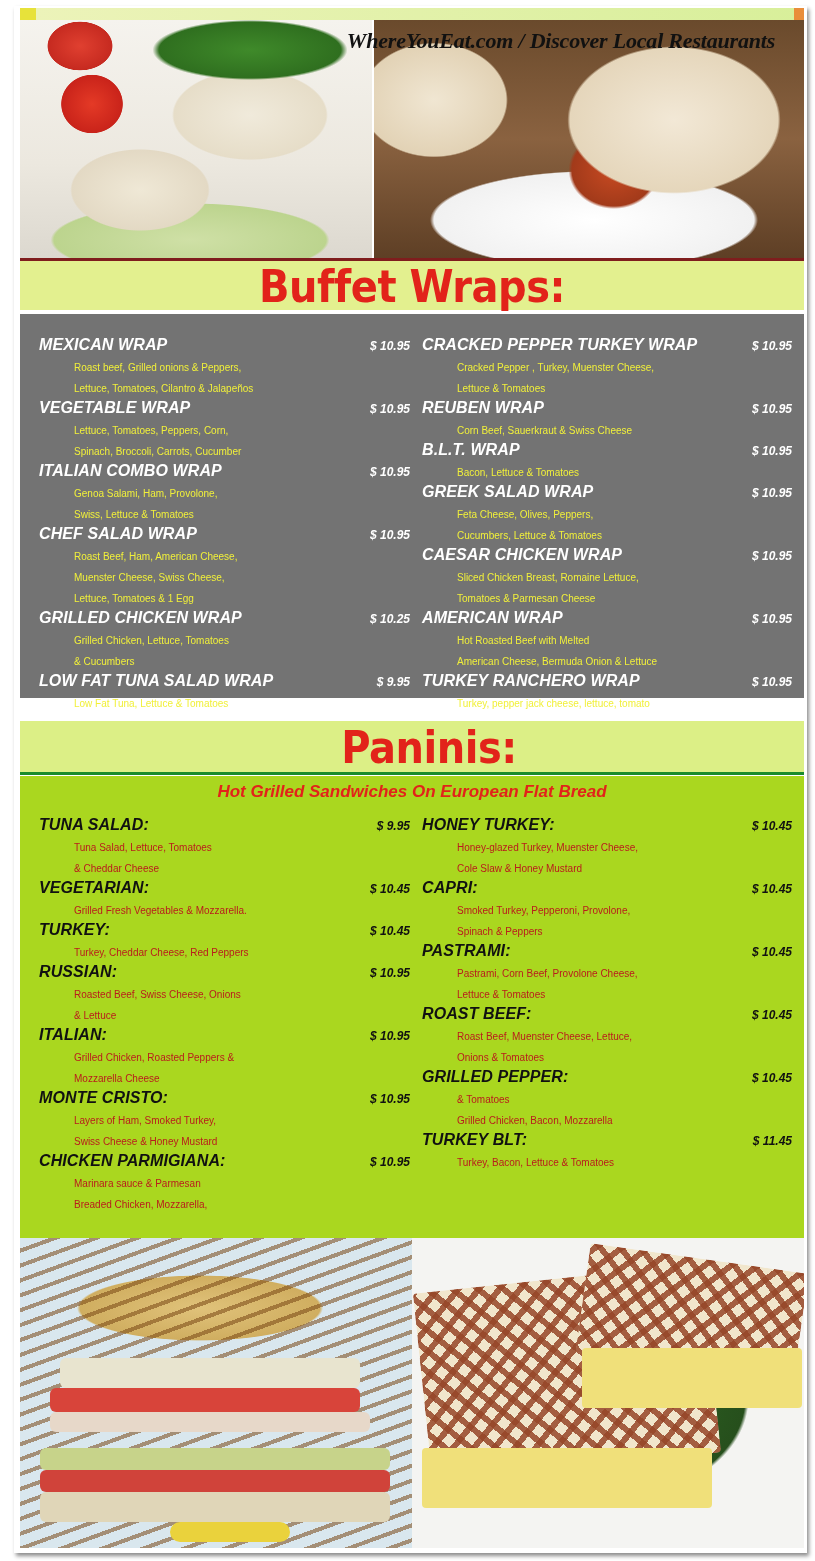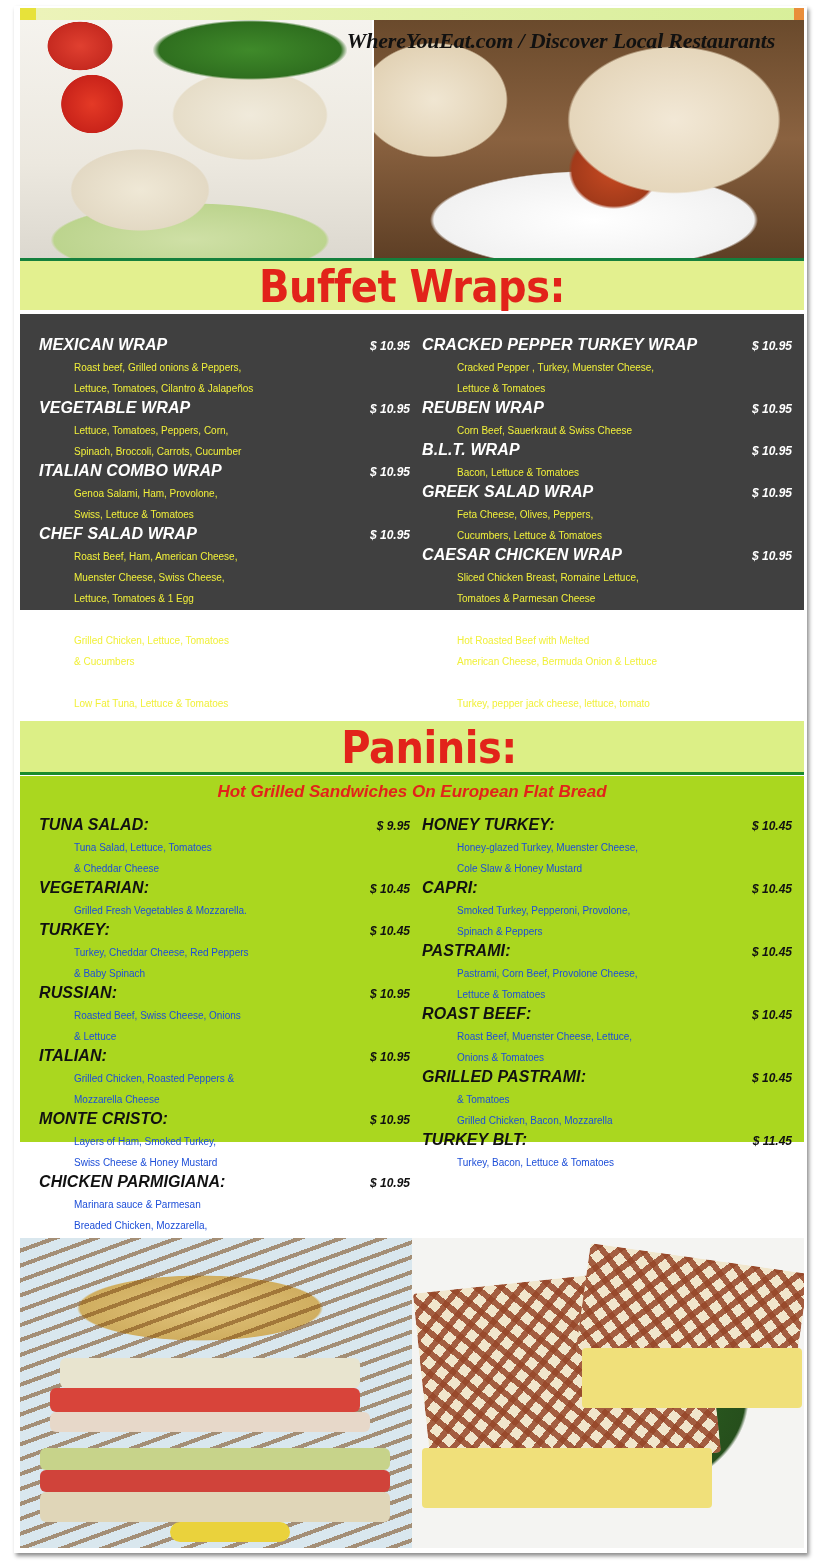--- a/index.html
+++ b/index.html
@@ -42,35 +42,35 @@
     position: absolute; right: 32px; top: 22px;
     font-family: "Liberation Serif", serif; font-style: italic; font-weight: bold;
     font-size: 22px; color: #111; letter-spacing: -0.2px; white-space: nowrap;
   }
 
   .band {
     position: absolute; left: 6px; width: 784px;
     background: #e3f08f;
     display: flex; align-items: center; justify-content: center;
   }
-  .band-wraps { top: 252px; height: 54px; border-top: 3px solid #15803d; border-bottom: 2px solid #ffffff; }
+  .band-wraps { top: 252px; height: 54px; border-top: 3px solid #7f1d1d; border-bottom: 2px solid #ffffff; }
   .band-paninis { top: 713px; height: 56px; border-top: 2px solid #ffffff; border-bottom: 3px solid #1a8c2c; background:#dcef86;padding-left:34px; }
   .band-title {
     font-family: "DejaVu Sans", sans-serif; font-weight: bold;
     font-size: 40px; color: #e2231a; letter-spacing: -0.5px;
     transform: scaleY(1.12);
   }
 
   .wraps-panel {
-    position: absolute; left: 6px; top: 308px; width: 784px; height: 296px;
-    background: #404040;
+    position: absolute; left: 6px; top: 308px; width: 784px; height: 384px;
+    background: #737373;
     display: flex; padding: 22px 12px 0 19px;
   }
   .paninis-panel {
-    position: absolute; left: 6px; top: 770px; width: 784px; height: 366px;
+    position: absolute; left: 6px; top: 770px; width: 784px; height: 462px;
     background: #aad71f;
   }
   .subtitle {
     position: absolute; left: 0; right: 0; top: 6px; text-align: center;
     font-weight: bold; font-style: italic; font-size: 17px; color: #e2231a;
   }
   .pan-cols { position: absolute; left: 19px; top: 40px; right: 12px; display: flex; }
 
   .col { width: 50%; }
   .col.right { padding-left: 12px; }
@@ -81,21 +81,21 @@
 
   .item { }
   .item-head { display: flex; justify-content: space-between; align-items: baseline; height: 21px; }
   .item-name { font-weight: bold; font-style: italic; font-size: 16px; letter-spacing: 0.1px; }
   .item-price { font-weight: bold; font-style: italic; font-size: 12px; }
   .item-desc { padding-left: 35px; font-size: 10px; line-height: 21px; }
 
   .wraps-panel .item-name, .wraps-panel .item-price { color: #ffffff; }
   .wraps-panel .item-desc { color: #f1f03a; }
   .paninis-panel .item-name, .paninis-panel .item-price { color: #111111; }
-  .paninis-panel .item-desc { color: #1d4ed8; }
+  .paninis-panel .item-desc { color: #b91c1c; }
 
   .photo-panini-left {
     left: 6px; top: 1232px; width: 392px; height: 310px;
     background:
       repeating-linear-gradient(160deg, transparent 0 10px, rgba(120,70,20,0.55) 10px 14px),
       radial-gradient(ellipse 150px 40px at 180px 70px, #e0c27a 0, #d0ae60 80%, transparent 82%);
     background-color: #d9e7ee;
   }
   .photo-panini-left .layer { position:absolute; border-radius: 6px; }
   .photo-panini-right {
@@ -261,21 +261,20 @@
               <span class="item-price">$ 10.45</span>
             </div>
             <div class="item-desc">Grilled Fresh Vegetables &amp; Mozzarella.</div>
           </div>
           <div class="item">
             <div class="item-head">
               <span class="item-name">TURKEY:</span>
               <span class="item-price">$ 10.45</span>
             </div>
             <div class="item-desc">Turkey, Cheddar Cheese, Red Peppers</div>
-            <div class="item-desc">&amp; Baby Spinach</div>
           </div>
           <div class="item">
             <div class="item-head">
               <span class="item-name">RUSSIAN:</span>
               <span class="item-price">$ 10.95</span>
             </div>
             <div class="item-desc">Roasted Beef, Swiss Cheese,  Onions</div>
             <div class="item-desc">&amp; Lettuce</div>
           </div>
           <div class="item">
@@ -331,21 +330,21 @@
           <div class="item">
             <div class="item-head">
               <span class="item-name">ROAST BEEF:</span>
               <span class="item-price">$ 10.45</span>
             </div>
             <div class="item-desc">Roast Beef, Muenster Cheese, Lettuce,</div>
             <div class="item-desc">Onions &amp; Tomatoes</div>
           </div>
           <div class="item">
             <div class="item-head">
-              <span class="item-name">GRILLED PASTRAMI:</span>
+              <span class="item-name">GRILLED PEPPER:</span>
               <span class="item-price">$ 10.45</span>
             </div>
             <div class="item-desc">&amp; Tomatoes</div>
             <div class="item-desc">Grilled Chicken, Bacon, Mozzarella</div>
           </div>
           <div class="item">
             <div class="item-head">
               <span class="item-name">TURKEY BLT:</span>
               <span class="item-price">$ 11.45</span>
             </div>

